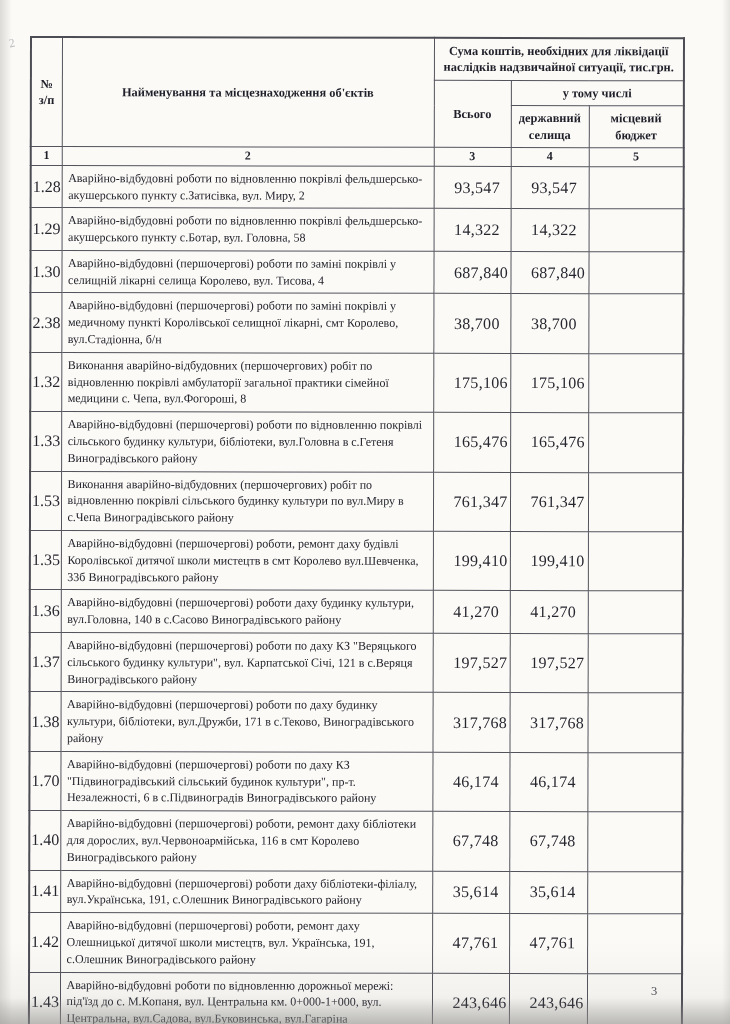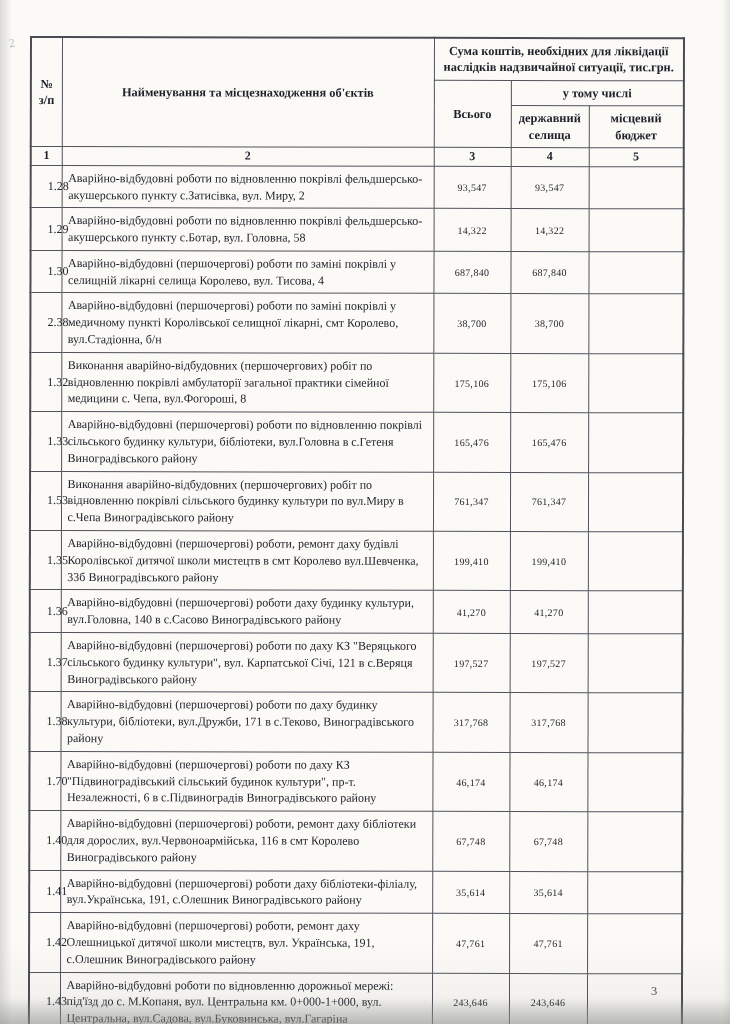--- a/index.html
+++ b/index.html
@@ -64,34 +64,34 @@
     line-height: 1.32;
     text-align: center;
     vertical-align: middle;
     padding: 4px 5px;
     color: #1f1f29;
   }
   th.sum-head { padding: 8px 14px; }
   th.total-head { padding: 2px 4px; }
   tr.idx th { padding: 1px 4px; font-size: 12px; }
   td.c-num {
-    font-size: 12px;
+    font-size: 16px;
     text-align: center;
     vertical-align: middle;
-    padding: 2px 16px;
+    padding: 2px 1px;
   }
   td.c-desc {
     font-size: 12px;
     line-height: 1.4;
     text-align: left;
     vertical-align: middle;
     padding: 4px 7px 4px 6px;
   }
   td.c-amt {
-    font-size: 10px;
+    font-size: 16px;
     text-align: center;
     vertical-align: middle;
     padding: 2px 20px;
     letter-spacing: 0.3px;
   }
   tbody tr { min-height: 40px; }
   .pageno {
     position: absolute;
     left: 651px;
     top: 984px;

